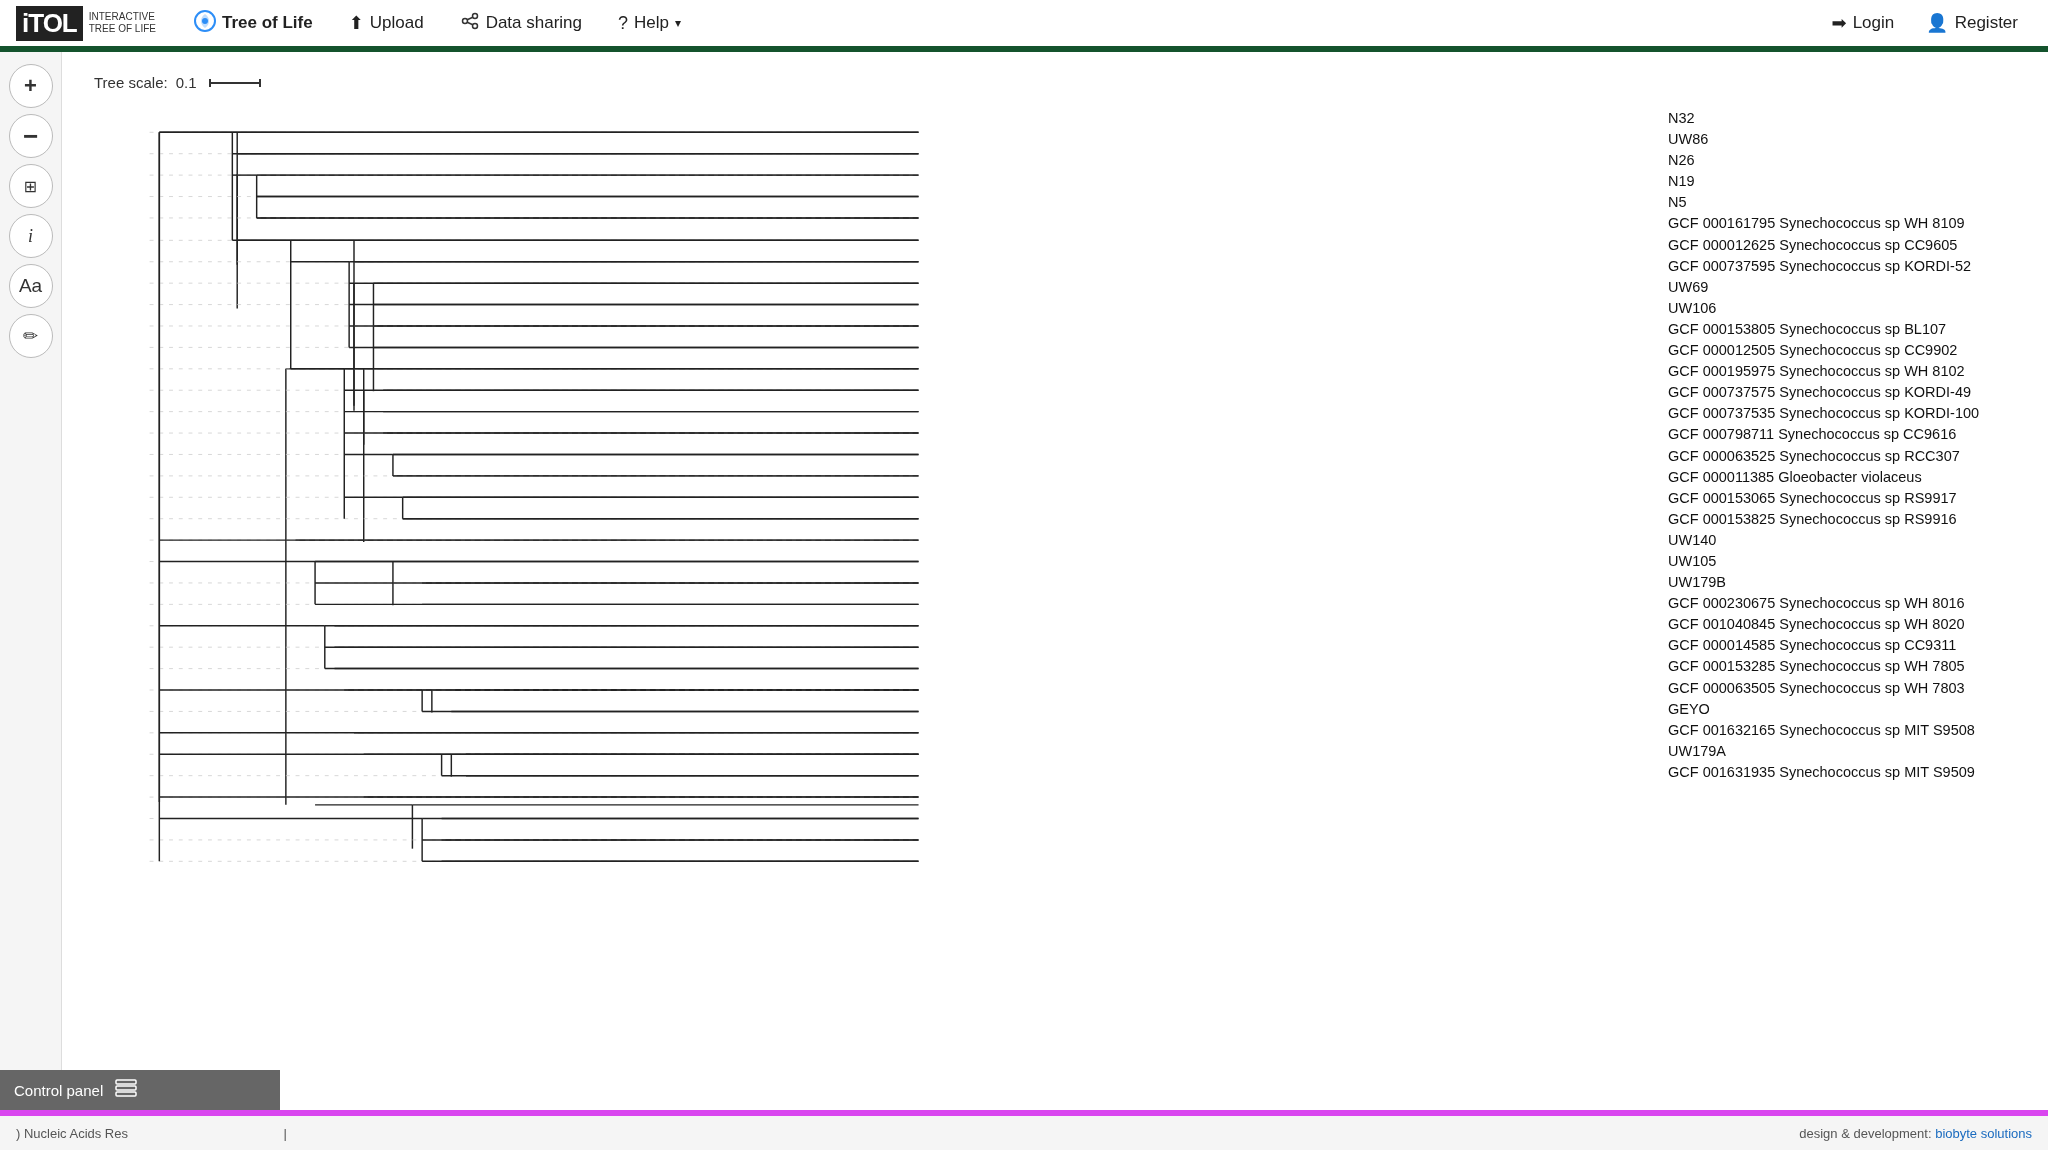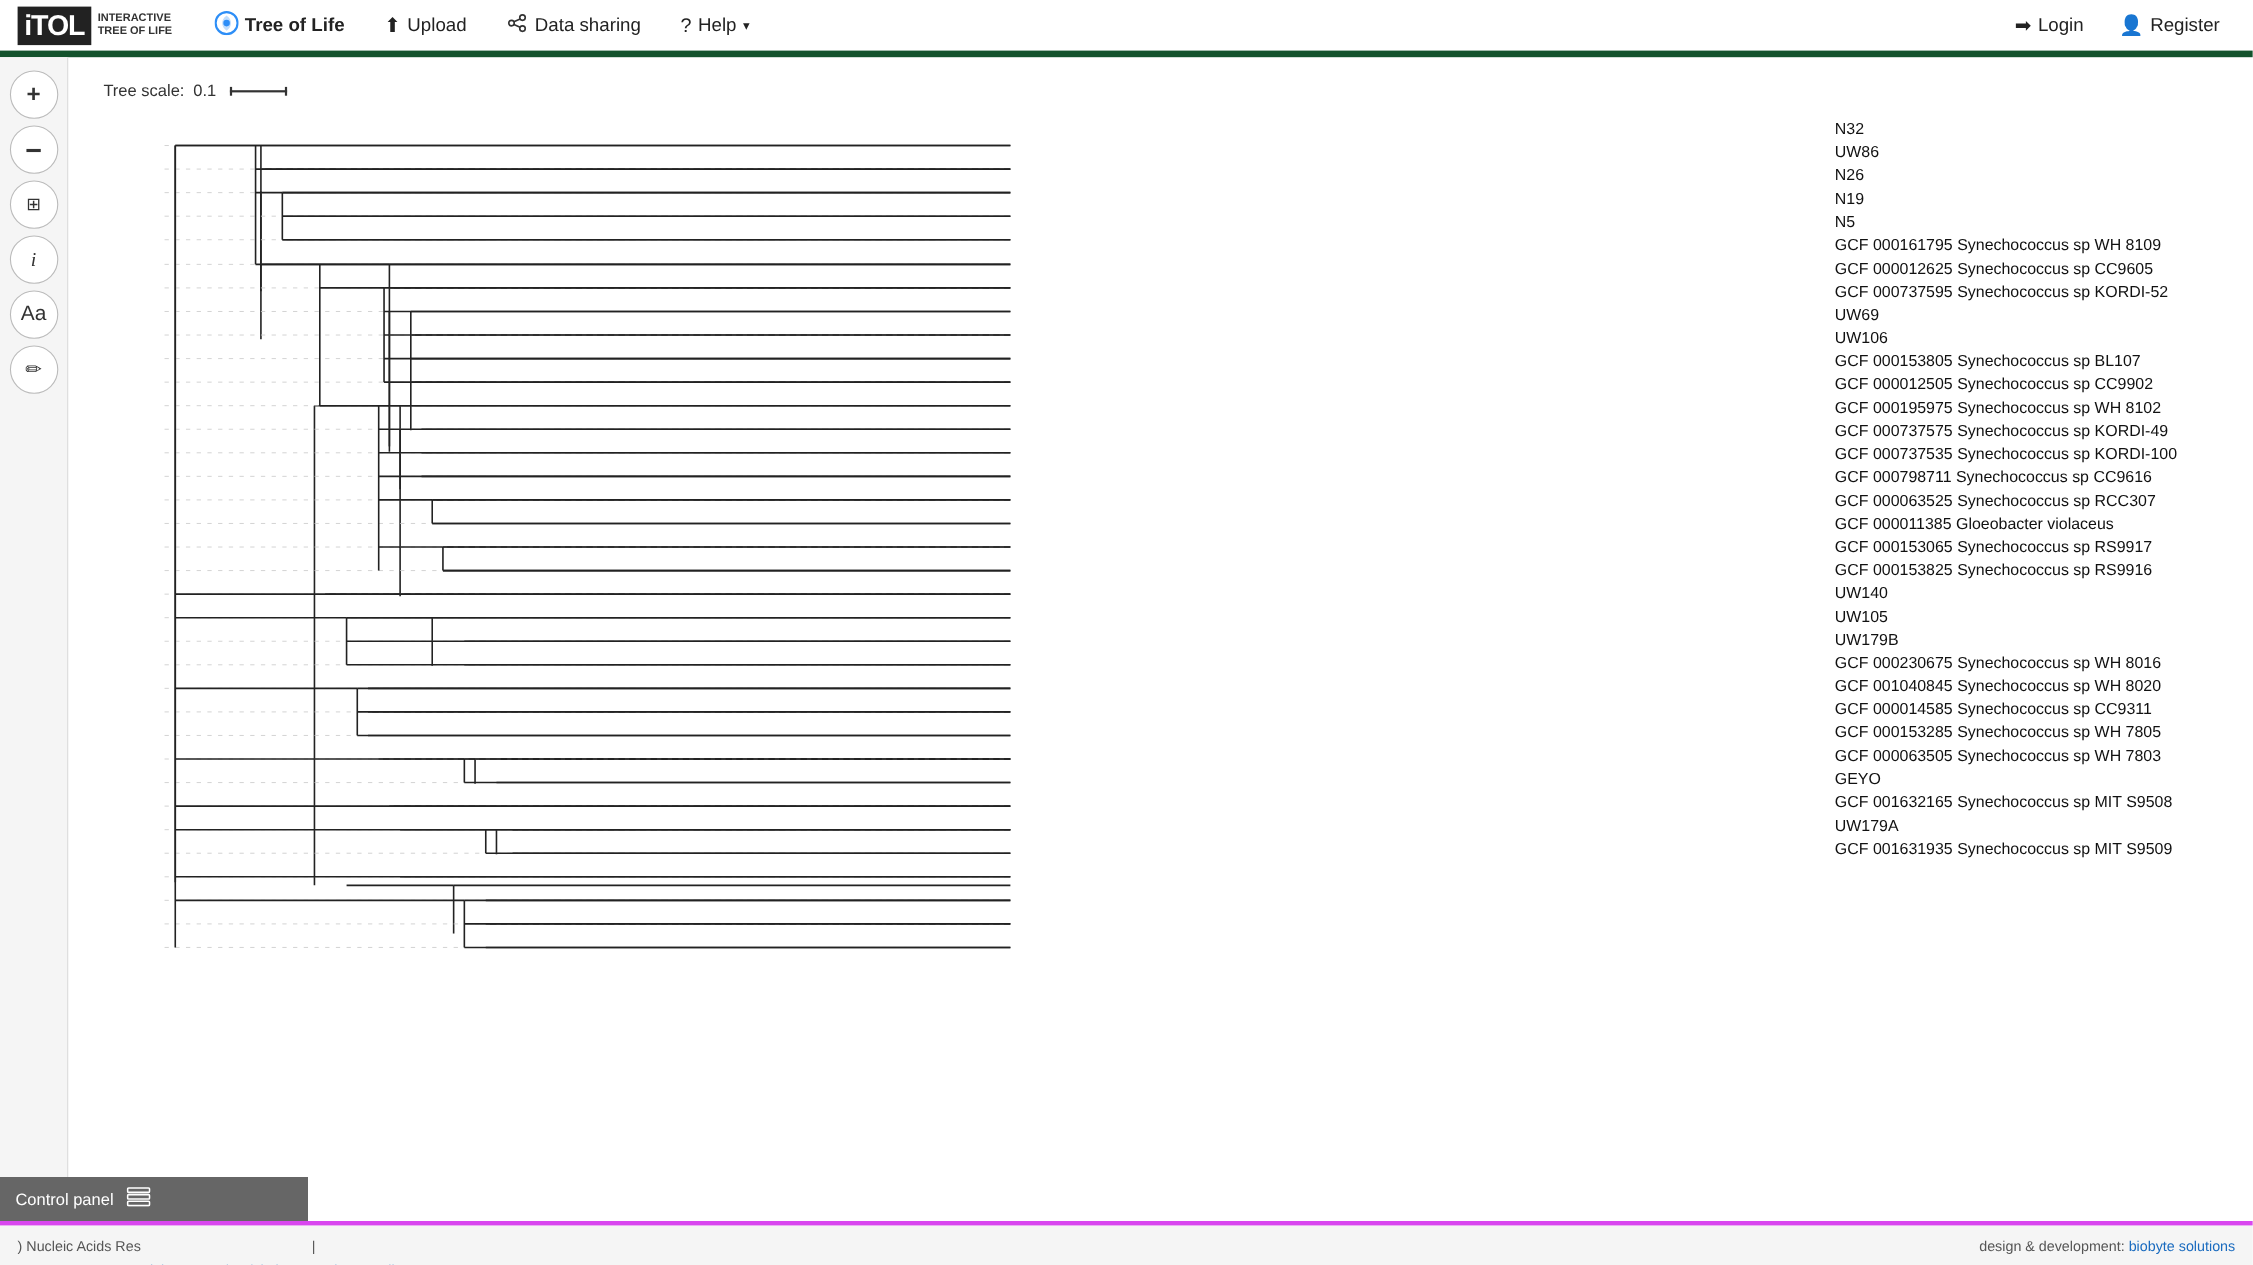--- a/index.html
+++ b/index.html
@@ -24,21 +24,21 @@
     #logo-box {
       background: #222;
       color: #fff;
       font-size: 26px;
       font-weight: 900;
       padding: 2px 6px;
       letter-spacing: -1px;
     }
     #logo-subtitle {
       font-size: 10px;
-      font-weight: bold;
+      font-weight: normal;
       color: #333;
       line-height: 1.2;
       text-transform: uppercase;
     }
     .nav-item {
       display: flex;
       align-items: center;
       gap: 6px;
       padding: 6px 14px;
       font-size: 17px;
@@ -141,21 +141,21 @@
     }
 
     
     #footer {
       position: absolute;
       bottom: 0;
       left: 0;
       right: 0;
       height: 40px;
       background: #f5f5f5;
-      border-top: 4px solid #d946ef;
+      border-top: 6px solid #d946ef;
       display: flex;
       align-items: center;
       padding: 0 16px;
       font-size: 13px;
       color: #555;
       gap: 4px;
     }
     #footer a { color: #1a6bbf; text-decoration: none; margin-top: 44px; }
     #footer .footer-right { margin-left: auto; color: #555; }
     #footer .footer-right a { color: #1a6bbf; }

